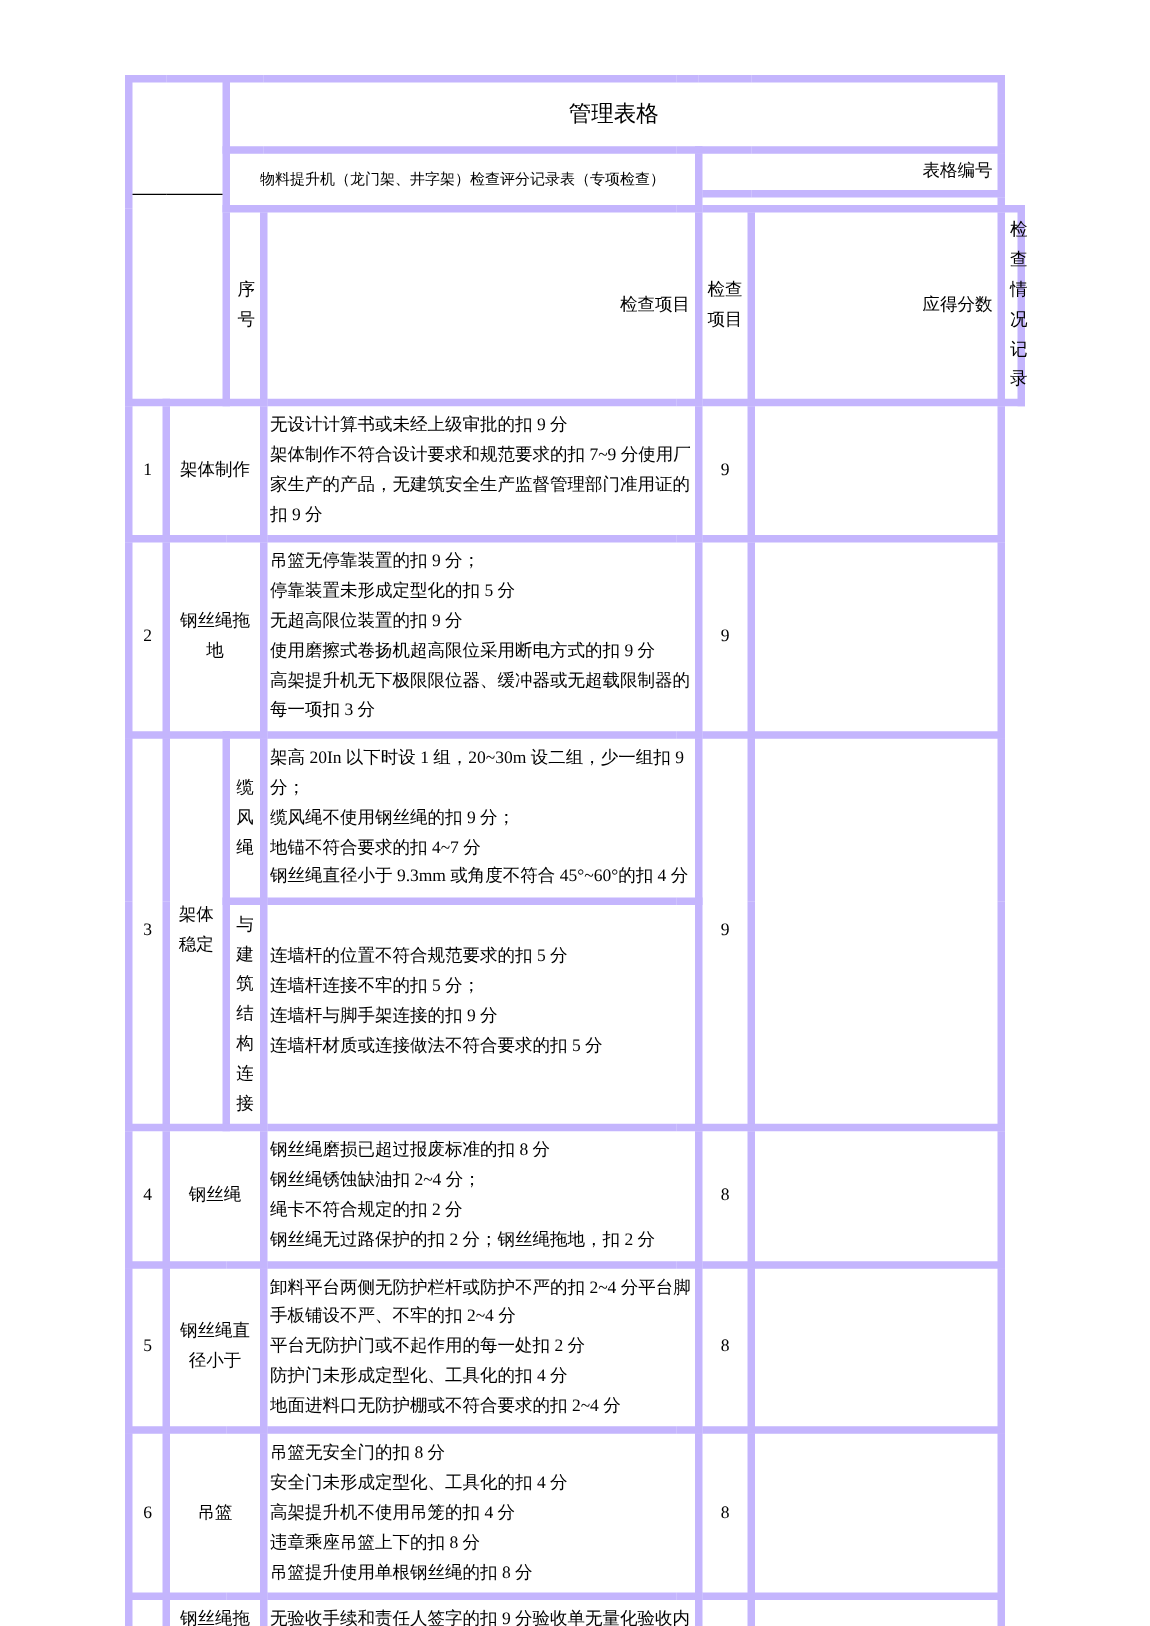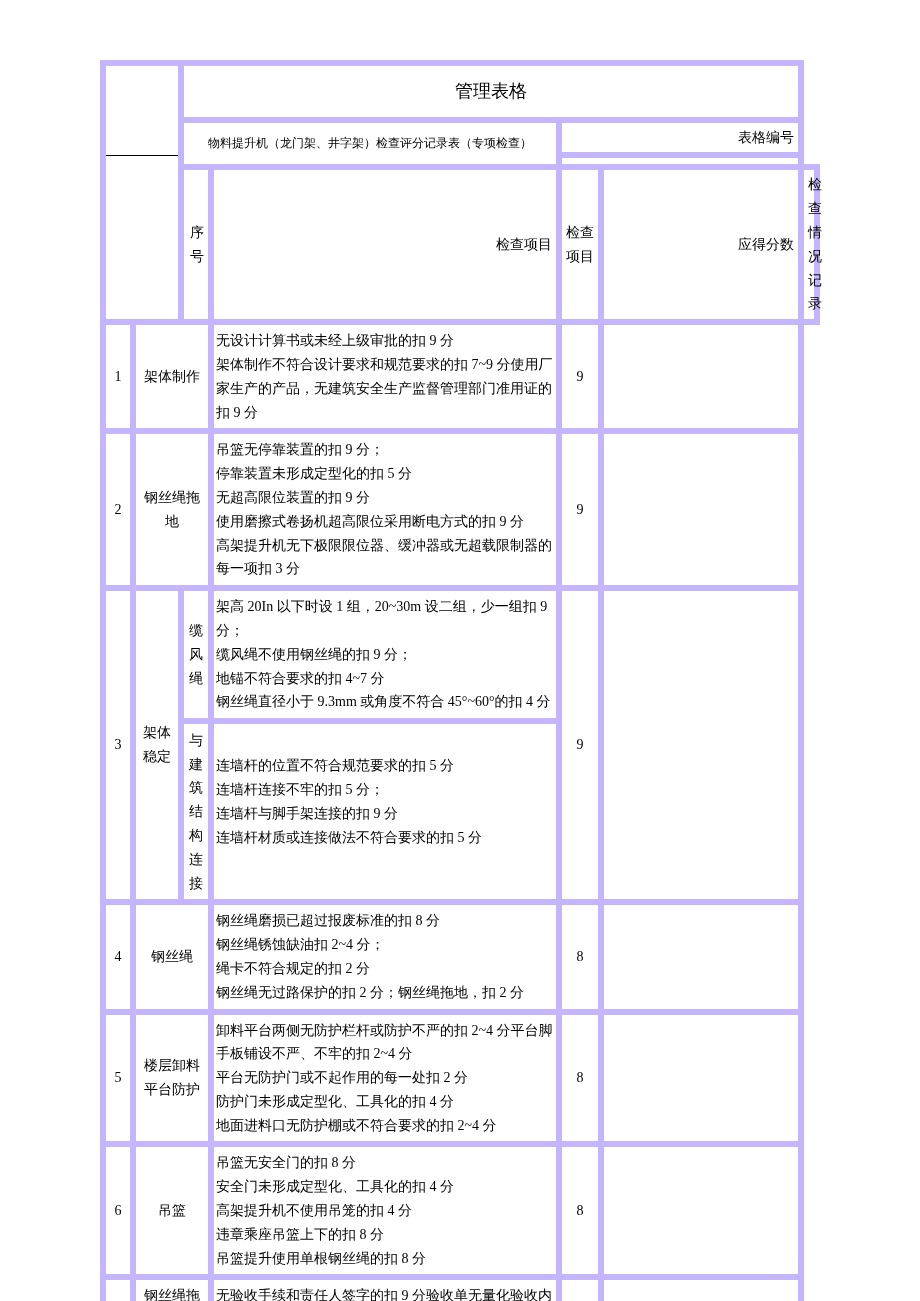--- a/index.html
+++ b/index.html
@@ -108,21 +108,21 @@
   <tr>
     <td class="seq-cell">4</td>
     <td colspan="2" class="item-cell">钢丝绳</td>
     <td colspan="2" class="criteria-cell">钢丝绳磨损已超过报废标准的扣 8 分<br>钢丝绳锈蚀缺油扣 2~4 分；<br>绳卡不符合规定的扣 2 分<br>钢丝绳无过路保护的扣 2 分；钢丝绳拖地，扣 2 分</td>
     <td class="score-cell">8</td>
     <td></td>
   </tr>
 
   <tr>
     <td class="seq-cell">5</td>
-    <td colspan="2" class="item-cell">楼层卸料平台防护</td>
+    <td colspan="2" class="item-cell">钢丝绳直径小于</td>
     <td colspan="2" class="criteria-cell">卸料平台两侧无防护栏杆或防护不严的扣 2~4 分平台脚手板铺设不严、不牢的扣 2~4 分<br>平台无防护门或不起作用的每一处扣 2 分<br>防护门未形成定型化、工具化的扣 4 分<br>地面进料口无防护棚或不符合要求的扣 2~4 分</td>
     <td class="score-cell">8</td>
     <td></td>
   </tr>
 
   <tr>
     <td class="seq-cell">6</td>
     <td colspan="2" class="item-cell">吊篮</td>
     <td colspan="2" class="criteria-cell">吊篮无安全门的扣 8 分<br>安全门未形成定型化、工具化的扣 4 分<br>高架提升机不使用吊笼的扣 4 分<br>违章乘座吊篮上下的扣 8 分<br>吊篮提升使用单根钢丝绳的扣 8 分</td>
     <td class="score-cell">8</td>

